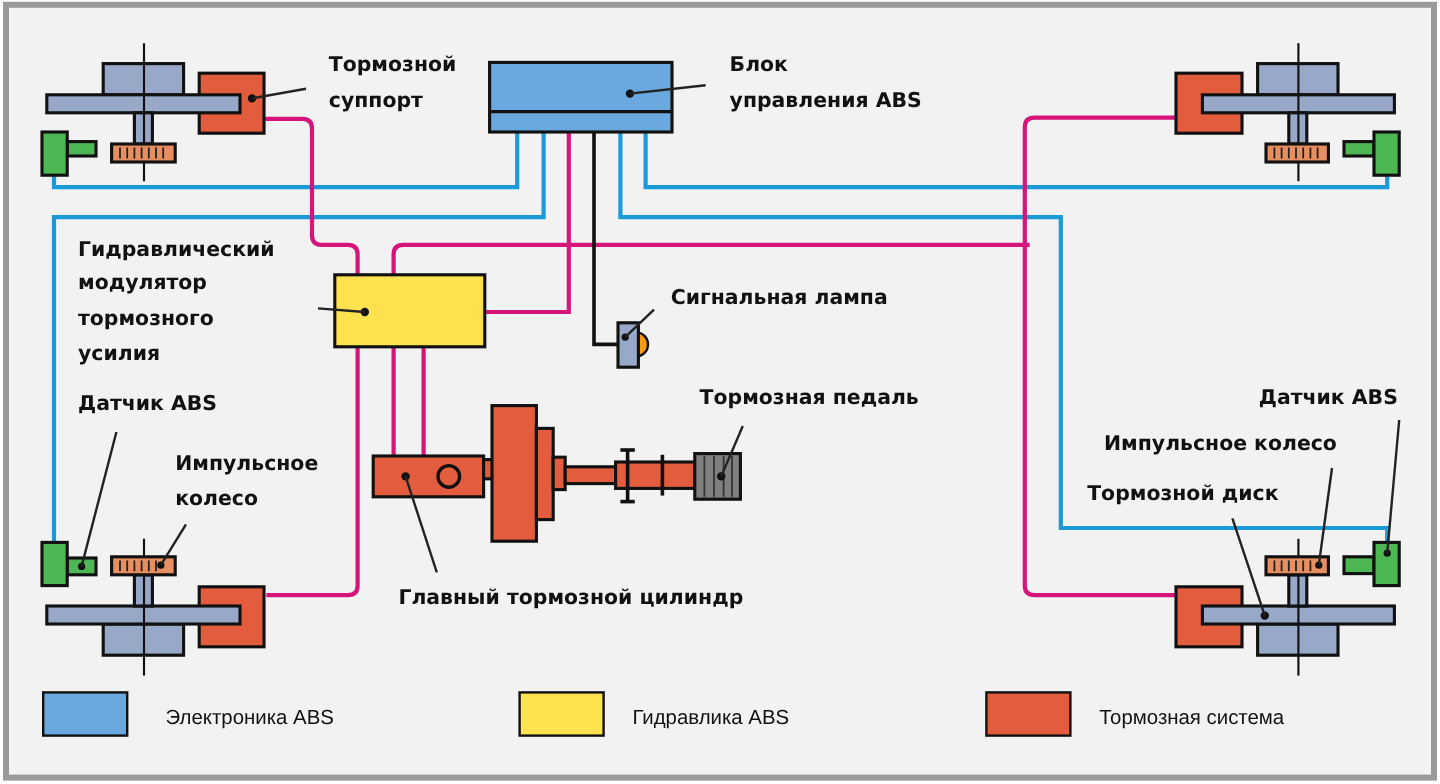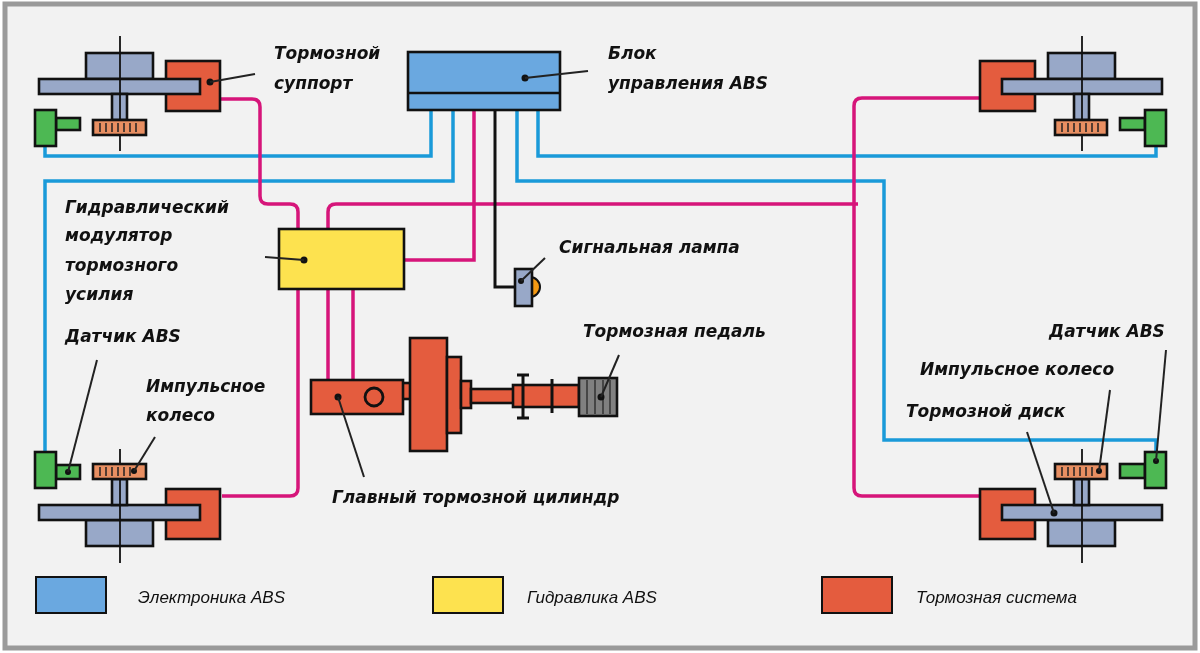--- a/index.html
+++ b/index.html
@@ -1,17 +1,17 @@
 <!DOCTYPE html>
 <html><head>
 <meta charset="utf-8">
 <style>
   html, body { margin: 0; padding: 0; background: #ffffff; }
   body { width: 1200px; height: 653px; overflow: hidden; font-family: "DejaVu Sans", sans-serif; }
-  #frame { position: absolute; left: 0; top: 0; width: 1200px; height: 463px; font-style: italic; }
+  #frame { position: absolute; left: 0; top: 0; width: 1200px; height: 463px; }
   svg text { font-family: "DejaVu Sans", sans-serif; font-weight: bold; fill: #111; }
   .lbl { font-size: 17px; }
   .leg { font-size: 17px; font-weight: normal; font-family: "Liberation Sans", sans-serif; }
   .blue { stroke: #1a9ad9; stroke-width: 3.5; fill: none; }
   .mag { stroke: #d6157a; stroke-width: 3.5; fill: none; }
   .blk { stroke: #111; stroke-width: 2.6; }
   .lead { stroke: #222; stroke-width: 2; fill: none; }
 </style>
 </head>
 <body>

